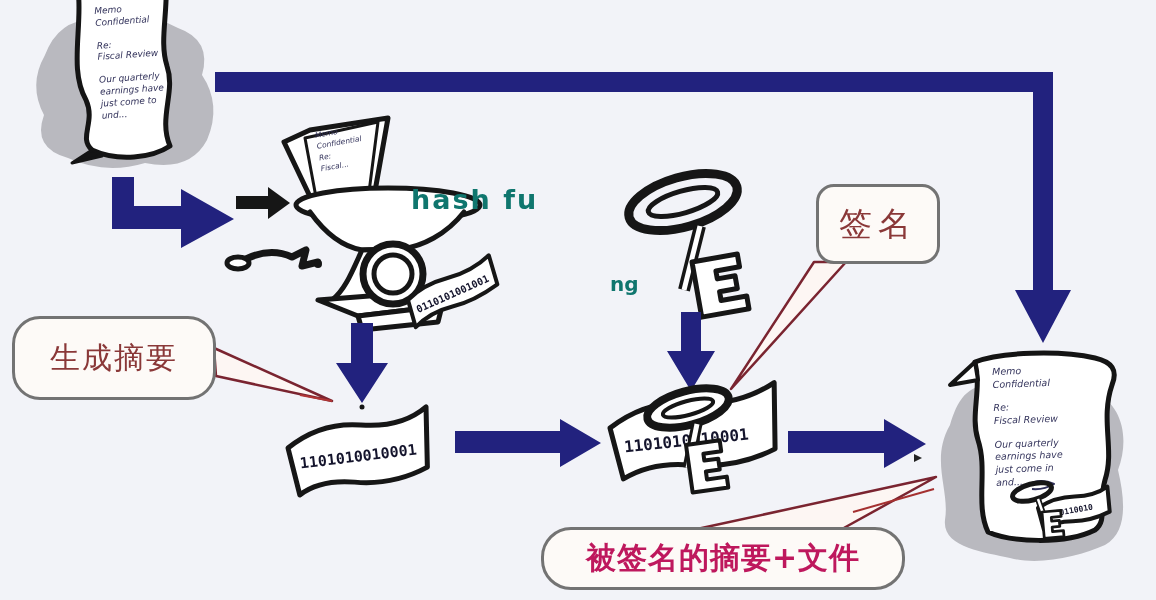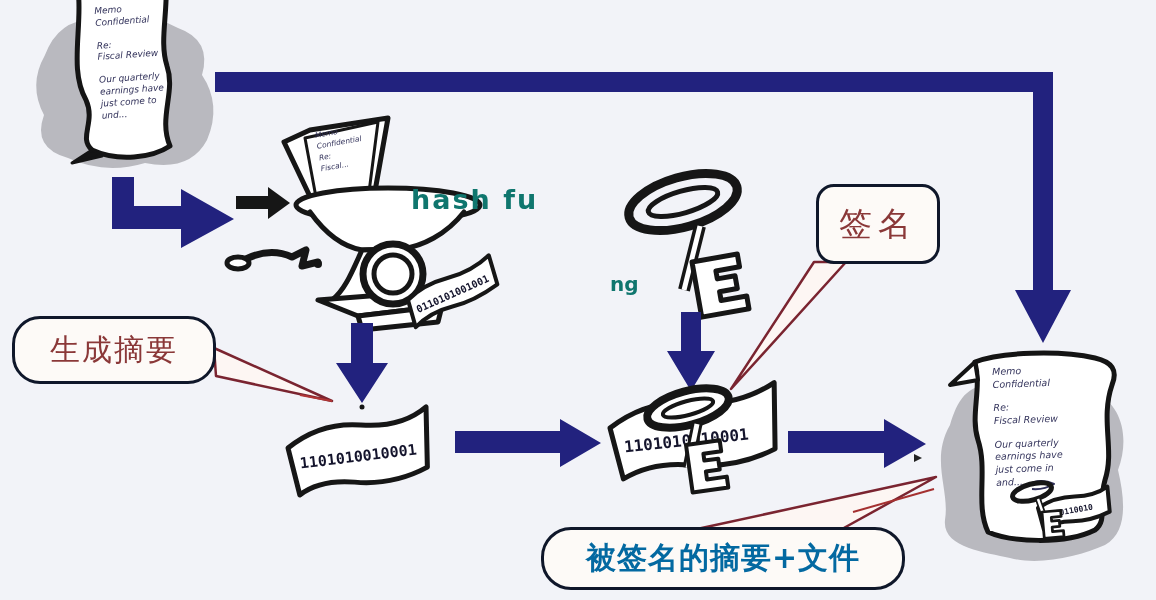--- a/index.html
+++ b/index.html
@@ -3,29 +3,29 @@
 <meta charset="utf-8">
 <style>
   html,body{margin:0;padding:0;}
   body{width:1156px;height:600px;overflow:hidden;background:#f2f3f8;
        font-family:"DejaVu Sans", sans-serif;}
   .canvas{position:relative;width:1156px;height:600px;background:#f2f3f8;}
   .canvas > svg{position:absolute;left:0;top:0;}
   .label{position:absolute;font-weight:bold;color:#0f766e;white-space:nowrap;}
   .hash-label{left:411px;top:184px;font-size:27px;letter-spacing:2px;}
   .ng-label{left:610px;top:272px;font-size:20px;}
-  .callout{position:absolute;background:#fdfaf7;border:3px solid #0f172a;
+  .callout{position:absolute;background:#fdfaf7;border:3px solid #737373;
            display:flex;align-items:center;justify-content:center;
            color:#8a3838;box-sizing:border-box;}
   .sign-callout{left:816px;top:184px;width:124px;height:80px;border-radius:18px;
                 font-size:33px;letter-spacing:6px;}
-  .digest-callout{left:12px;top:316px;width:204px;height:68px;border-radius:28px;
+  .digest-callout{left:12px;top:316px;width:204px;height:84px;border-radius:28px;
                   font-size:30px;letter-spacing:2px;}
   .signed-callout{left:541px;top:527px;width:364px;height:63px;border-radius:30px;
-                  font-size:30px;font-weight:bold;letter-spacing:1px;color:#0369a1;}
+                  font-size:30px;font-weight:bold;letter-spacing:1px;color:#be185d;}
   .doc-text{position:absolute;color:#34345c;font-style:italic;line-height:1.32;
             transform-origin:0 0;}
   .doc-line{min-height:1.2em;white-space:nowrap;}
   .source-doc-text{left:94px;top:6px;font-size:9px;transform:rotate(-4deg);}
   .funnel-doc-text{left:314px;top:130px;font-size:7.5px;transform:rotate(-10deg);line-height:1.5;}
   .result-doc-text{left:992px;top:366px;font-size:9.5px;transform:rotate(-2deg);}
   .bin{font-family:"DejaVu Sans Mono", monospace;font-weight:bold;fill:#14142c;}
 </style>
 </head>
 <body>

